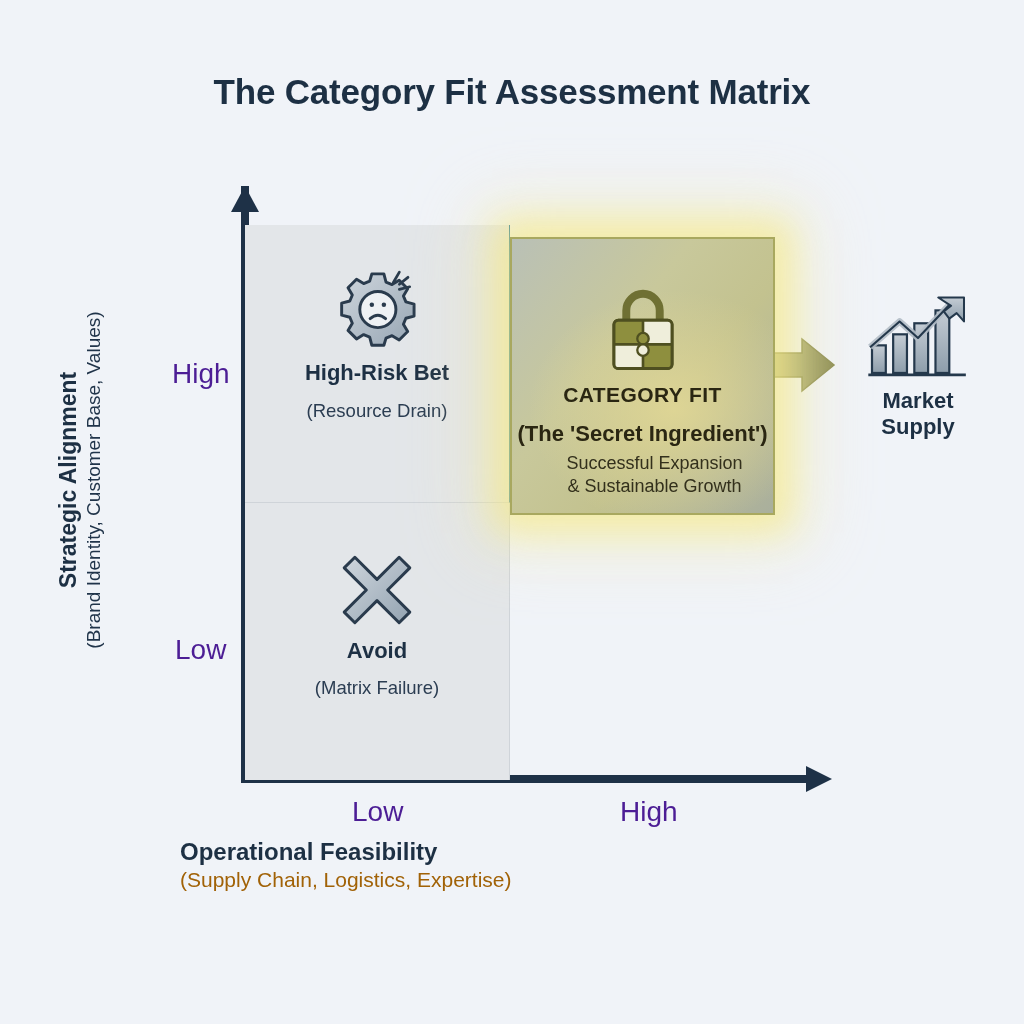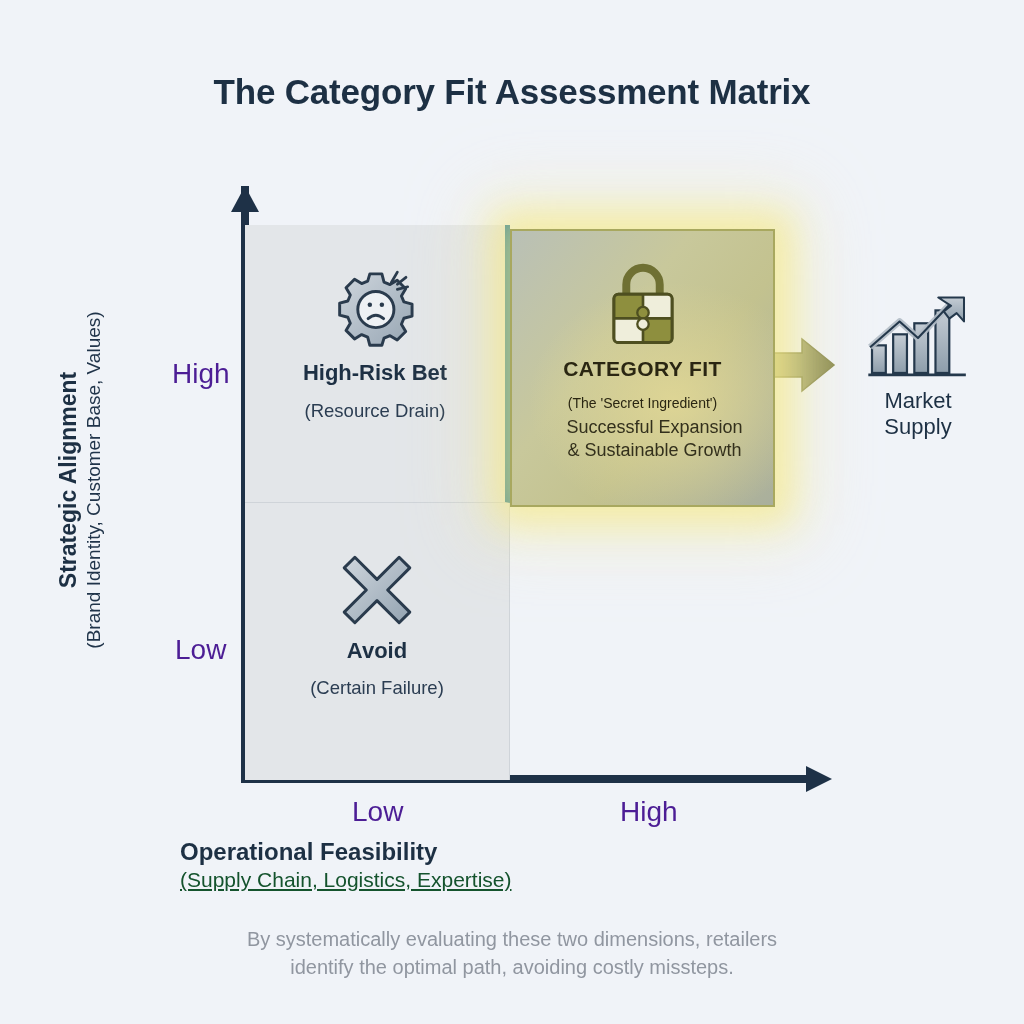--- a/index.html
+++ b/index.html
@@ -25,48 +25,48 @@
   .plot{
     position:absolute;left:245px;top:225px;width:530px;height:555px;
   }
   .quad{
     position:absolute;width:50%;height:50%;
     box-sizing:border-box;
     display:flex;flex-direction:column;
     align-items:center;justify-content:flex-start;
     background:#e3e6e9;
   }
-  .q-tl{left:0;top:0;border-right:5px solid #0369a1;border-bottom:1px solid #cfd4d9;padding-top:42px;}
+  .q-tl{left:0;top:0;border-right:1px solid #0369a1;border-bottom:1px solid #cfd4d9;padding-top:42px;}
   .q-bl{left:0;top:50%;border-right:1px solid #cfd4d9;padding-top:46px;}
   .q-br{left:50%;top:50%;padding-top:32px;}
 
   
   .q-tr{
-    left:50%;top:4px;
+    left:50%;top:12px;
     background:
       radial-gradient(ellipse 90% 70% at 62% 62%, rgba(226,216,150,.85) 0%, rgba(226,216,150,0) 62%),
       linear-gradient(128deg,#b9c0b6 0%,#c8c89b 38%,#c3c28f 62%,#a9af9d 100%);
     border:2px solid #a8a martine;
     border:2px solid #a8a85f;
     box-shadow:0 0 34px 18px rgba(245,231,120,.55),
                0 0 70px 30px rgba(248,240,170,.38);
-    padding-top:26px;
+    padding-top:44px;
     z-index:4;
   }
 
   .q-icon{margin-bottom:8px;line-height:0;}
   .q-title{
     font-size:22px;font-weight:bold;color:#1d3044;line-height:1.12;
     text-align:center;
   }
   .q-sub{
     font-size:18.5px;color:#2b3d52;line-height:1.2;text-align:center;margin-top:14px;
   }
   .q-tr .q-title{font-size:21px;color:#2a2612;letter-spacing:.4px;}
-  .q-tr .q-sub{font-size:14px;color:#2a2612;}
+  .q-tr .q-sub{font-size:22px;color:#2a2612;font-weight:bold;}
   .q-tr .q-desc{
     font-size:18px;color:#33301c;line-height:1.28;text-align:center;margin-top:5px;margin-left:24px;
   }
 
   
   .axis-v{
     position:absolute;left:241px;top:186px;width:8px;height:597px;
     background:#1e3147;
   }
   .axis-h{
@@ -96,30 +96,30 @@
     position:absolute;left:-180px;top:455px;width:520px;
     transform:rotate(-90deg);
     text-align:center;
   }
   .ylab .main{font-size:23px;font-weight:bold;color:#1d3044;display:block;}
   .ylab .sub{font-size:19px;color:#20344a;display:block;margin-top:1px;}
 
   
   .xlab{position:absolute;left:180px;top:838px;width:670px;text-align:left;}
   .xlab .main{font-size:24px;font-weight:bold;color:#1d3044;display:block;}
-  .xlab .sub{font-size:21px;color:#14532d;display:block;margin-top:2px;text-decoration:underline;}
+  .xlab .sub{font-size:21px;color:#a16207;display:block;margin-top:2px;}
 
   
   .big-arrow{position:absolute;left:768px;top:330px;width:70px;height:70px;z-index:3;}
   .outcome{
     position:absolute;left:838px;top:292px;width:160px;text-align:center;
   }
   .outcome .oc-icon{line-height:0;margin-bottom:4px;}
   .outcome .oc-label{
-    font-size:22px;font-weight:normal;color:#1d3044;line-height:1.18;display:block;
+    font-size:22px;font-weight:bold;color:#1d3044;line-height:1.18;display:block;
   }
 
   
   .footer{
     position:absolute;left:152px;top:925px;width:720px;text-align:center;
     font-size:20px;color:#9096a0;line-height:1.42;
   }
   .footer span{display:block;}
 </style>
 </head>
@@ -200,21 +200,21 @@
           <defs>
             <linearGradient id="xmet" x1="0" y1="0" x2="1" y2="1">
               <stop offset="0%" stop-color="#cfd6dd"></stop>
                 <stop offset="100%" stop-color="#93a3b1"></stop>
             </linearGradient>
           </defs>
           <path d="M23 10 50 37 77 10l13 13-27 27 27 27-13 13-27-27-27 27-13-13 27-27L10 23z" fill="url(#xmet)" stroke="#2a3b4d" stroke-width="3.6" stroke-linejoin="round"></path>
         </svg>
       </div>
       <div class="q-title">Avoid</div>
-      <div class="q-sub">(Certain Failure)</div>
+      <div class="q-sub">(Matrix Failure)</div>
     </div>
 
   </div>
 
   <div class="big-arrow">
     <svg width="70" height="70" viewBox="0 0 70 70">
       <defs>
         <linearGradient id="oliv" x1="0" y1="0" x2="1" y2="0">
           <stop offset="0%" stop-color="#b9ba8a"></stop>
             <stop offset="100%" stop-color="#8d8e56"></stop>
@@ -241,18 +241,14 @@
         <path d="M8 60 L40 32 L60 50 L96 12" fill="none" stroke="#b3bdc7" stroke-width="7" stroke-linejoin="round" stroke-opacity=".9"></path>
         <path d="M8 60 L40 32 L60 50 L96 12" fill="none" stroke="#24384c" stroke-width="2.2" stroke-linejoin="round"></path>
         <path d="M82 6h28v26l-8-9-8 6-6-8 8-6z" fill="url(#bmet)" stroke="#24384c" stroke-width="2.2" stroke-linejoin="round"></path>
         <path d="M6 90h106" stroke="#24384c" stroke-width="3" fill="none"></path>
       </svg>
     </div>
     <span class="oc-label">Market</span>
     <span class="oc-label">Supply</span>
   </div>
 
-  <div class="footer">
-    <span>By systematically evaluating these two dimensions, retailers</span>
-    <span>identify the optimal path, avoiding costly missteps.</span>
-  </div>
 
 </div>
 
 </body></html>

